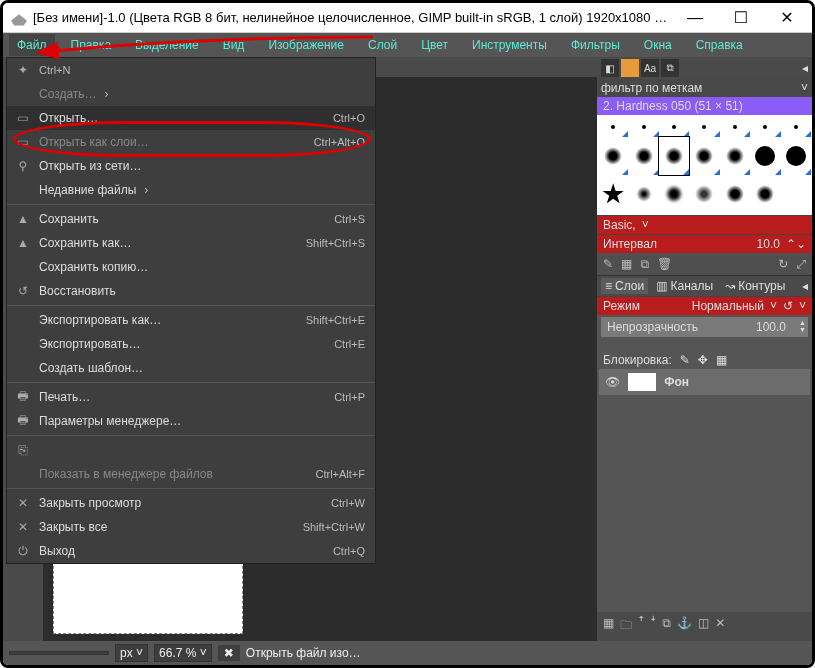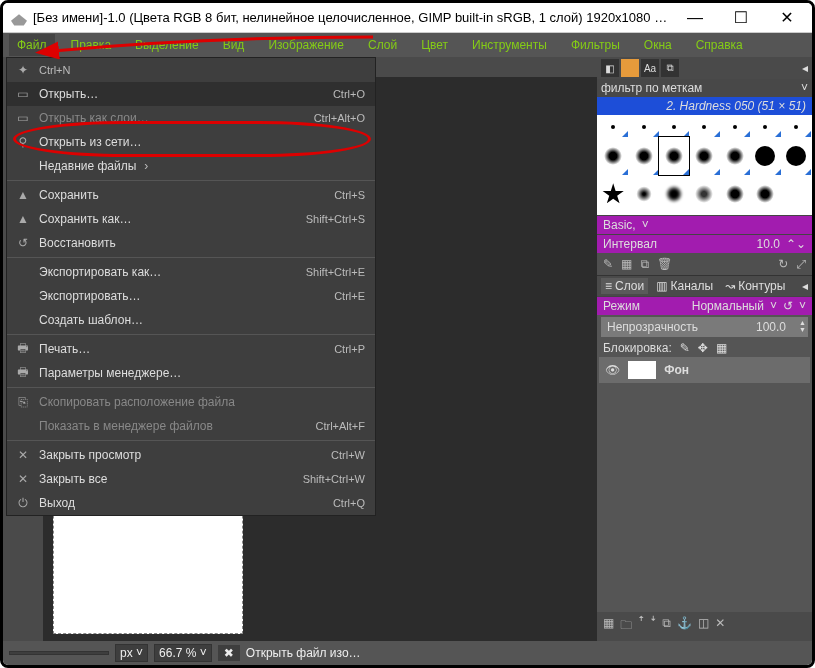--- a/index.html
+++ b/index.html
@@ -2,21 +2,21 @@
 <html><head>
 <meta charset="utf-8">
 <style>
   * { box-sizing: border-box; margin: 0; padding: 0; font-family: "Segoe UI", sans-serif; font-size: 12px; }
   body { background: #fff; }
   .frame { width: 815px; height: 668px; position: relative; border: 3px solid #000; border-radius: 8px; overflow: hidden; background: #f0f0f0; }
   .titlebar { height: 30px; background: #fff; display: flex; align-items: center; padding: 0 2px 0 8px; border-bottom: 1px solid #ccc; }
   .titlebar .icon { width: 16px; height: 16px; margin-right: 6px; background: #999; clip-path: polygon(0 70%, 50% 30%, 100% 70%, 80% 100%, 20% 100%); }
   .titlebar .title { flex: 1; white-space: nowrap; overflow: hidden; text-overflow: ellipsis; font-size: 13px; }
   .sysbtn { width: 46px; height: 30px; display: flex; align-items: center; justify-content: center; font-size: 16px; }
-  .menubar { height: 24px; background: #555; color: #84cc16; display: flex; align-items: center; padding: 0 6px; gap: 8px; position: relative; z-index: 2; }
+  .menubar { height: 24px; background: #555; color: #5eead4; display: flex; align-items: center; padding: 0 6px; gap: 8px; position: relative; z-index: 2; }
   .menubar .mitem { padding: 4px 8px; cursor: default; }
   .menubar .mitem.submenu-open { background: #444; }
   .red-arrow { position: absolute; pointer-events: none; z-index: 30; }
   .content { display: flex; height: calc(100% - 30px - 24px - 24px); }
   .leftstrip { width: 40px; background: #4a4a4a; }
   .canvas-area { flex: 1; background: #2c2c2c; position: relative; }
   .rulerspace { position: absolute; top: 0; left: 0; right: 0; height: 20px; background: #4a4a4a; }
   .ruler-mark { position: absolute; top: 2px; color: #ccc; font-size: 10px; }
   .canvas { position: absolute; top: 22px; left: 10px; width: 190px; height: 555px; background: #fff; border: 1px dashed #888; }
   .statusbar { height: 24px; background: #555; display: flex; align-items: center; gap: 6px; padding: 0 6px; color: #eee; }
@@ -34,44 +34,44 @@
 
   .highlight-oval { position: absolute; border: 3px solid #d00; border-radius: 50% / 80%; pointer-events: none; z-index: 25; }
 
   .rightpanel { width: 215px; background: #555; color: #ddd; display: flex; flex-direction: column; }
   .rp-topicons { height: 22px; background: #4a4a4a; display: flex; align-items: center; gap: 2px; padding: 0 4px; }
   .rp-topicons .sq { width: 18px; height: 18px; background: #333; display:flex;align-items:center;justify-content:center;font-size:10px;}
   .rp-topicons .sq.orange { background: #e79b3b; }
   .rp-topicons .collapse { margin-left: auto; }
   .rp-search { background: #484848; padding: 2px 4px; display:flex; align-items:center; }
   .rp-search .chev { margin-left:auto; }
-  .rp-brushname { padding: 2px 6px; font-style: italic; background:#1d4ed8;text-align:right;}
+  .rp-brushname { padding: 2px 6px; background:#8b5cf6;}
   .brushgrid { height: 100px; background: #fff; display: grid; grid-template-columns: repeat(7, 1fr); gap:0; padding:1px;}
   .brushcell { border:0; display:flex; align-items:center; justify-content:center; position:relative;}
   .brushcell .dot { width: 18px; height: 18px; border-radius: 50%; background: radial-gradient(circle,#000 30%, transparent 70%); }
   .brushcell .dotsm { width:4px;height:4px;background:#000;border-radius:50%;}
   .brushcell .dothard { width: 20px; height: 20px; border-radius:50%; background:#000; }
   .brushcell .star { width:22px;height:22px;background:#000; clip-path: polygon(50% 0%, 61% 35%, 98% 35%, 68% 57%, 79% 91%, 50% 70%, 21% 91%, 32% 57%, 2% 35%, 39% 35%);}
   .brushcell.selected { outline: 1px solid #000; }
   .brushcell .corner { position:absolute; bottom:0; right:0; width:0;height:0;border-left:6px solid transparent;border-bottom:6px solid #2a6fd6;}
-  .rp-row { display:flex; align-items:center; padding: 2px 6px; background:#a21caf; border-top:1px solid #444;}
+  .rp-row { display:flex; align-items:center; padding: 2px 6px; background:#b91c1c; border-top:1px solid #444;}
   .rp-row .val { margin-left:auto; }
   .rp-row .chev { margin-left:6px; }
   .rp-iconstrip { display:flex; gap:8px; padding: 4px 6px; background:#4f4f4f; color:#bbb; }
   .rp-iconstrip .sp { margin-left:auto; }
 
   .tabsrow { display:flex; align-items:center; padding: 2px 4px; background:#4a4a4a; gap:4px; border-top:1px solid #333;}
   .tabsrow .tab { display:flex; align-items:center; gap:3px; padding: 1px 4px;}
   .tabsrow .tab.active { background:#5a5a5a; }
   .tabsrow .collapse { margin-left:auto; }
 
   .opacitybar { position:relative; background:#7a7a7a; margin:2px 4px; height:20px; display:flex; align-items:center; padding:0 6px; }
   .opacitybar .val { margin-left:auto; padding-right:16px;text-align:center; }
   .opacitybar .handles { position:absolute; right:2px; top:2px; display:flex; flex-direction:column; font-size:7px; line-height:7px;}
-  .lockrow { display:flex; align-items:center; gap:8px; padding:2px 6px; }
+  .lockrow { display:flex; align-items:center; gap:8px; padding:2px 6px;margin-top:12px; }
   .layerrow { display:flex; align-items:center; gap:8px; padding:4px 6px; background:#6c6c6c; margin: 0 2px;}
   .layerrow .thumb { width:28px; height:18px; background:#fff;}
   .layerrow .name { font-weight:bold; }
   .fill { flex:1; }
   .bottomstrip { display:flex; gap:6px; padding: 4px 6px; background:#4a4a4a; color:#bbb; margin-top:auto; }
 </style>
 </head>
 <body>
 
 <div class="frame">
@@ -284,20 +284,25 @@
     <span class="field"><span>66.7 %</span> ˅</span>
     <span class="btn">✖</span>
     <span>Открыть файл изо…</span>
   </div>
 
   <div class="menu-panel" id="file-menu">
       <div class="row">
         <div class="ic">✦</div>
         <div class="shortcut">Ctrl+N</div>
       </div>
+      <div class="row disabled">
+        <div class="ic"></div>
+        <div class="label submenu-arrow">Создать…</div>
+        <div class="shortcut"></div>
+      </div>
       <div class="row" style="background: rgb(47, 47, 47);">
         <div class="ic">▭</div>
         <div class="label">Открыть…</div>
         <div class="shortcut">Ctrl+O</div>
       </div>
       <div class="row disabled">
         <div class="ic">▭</div>
         <div class="label">Открыть как слои…</div>
         <div class="shortcut">Ctrl+Alt+O</div>
       </div>
@@ -316,20 +321,25 @@
         <div class="ic">▲</div>
         <div class="label">Сохранить</div>
         <div class="shortcut">Ctrl+S</div>
       </div>
       <div class="row">
         <div class="ic">▲</div>
         <div class="label">Сохранить как…</div>
         <div class="shortcut">Shift+Ctrl+S</div>
       </div>
       <div class="row">
+        <div class="ic"></div>
+        <div class="label">Сохранить копию…</div>
+        <div class="shortcut"></div>
+      </div>
+      <div class="row">
         <div class="ic">↺</div>
         <div class="label">Восстановить</div>
         <div class="shortcut"></div>
       </div>
       <div class="sep"></div>
       <div class="row">
         <div class="ic"></div>
         <div class="label">Экспортировать как…</div>
         <div class="shortcut">Shift+Ctrl+E</div>
       </div>
@@ -350,21 +360,20 @@
         <div class="shortcut">Ctrl+P</div>
       </div>
       <div class="row">
         <div class="ic">🖶</div>
         <div class="label">Параметры менеджере…</div>
         <div class="shortcut"></div>
       </div>
       <div class="sep"></div>
       <div class="row disabled">
         <div class="ic">⎘</div>
-        <div class="label">Скопировать расположение файла</div>
         <div class="shortcut"></div>
       </div>
       <div class="row disabled">
         <div class="ic"></div>
         <div class="label">Показать в менеджере файлов</div>
         <div class="shortcut">Ctrl+Alt+F</div>
       </div>
       <div class="sep"></div>
       <div class="row">
         <div class="ic">✕</div>

